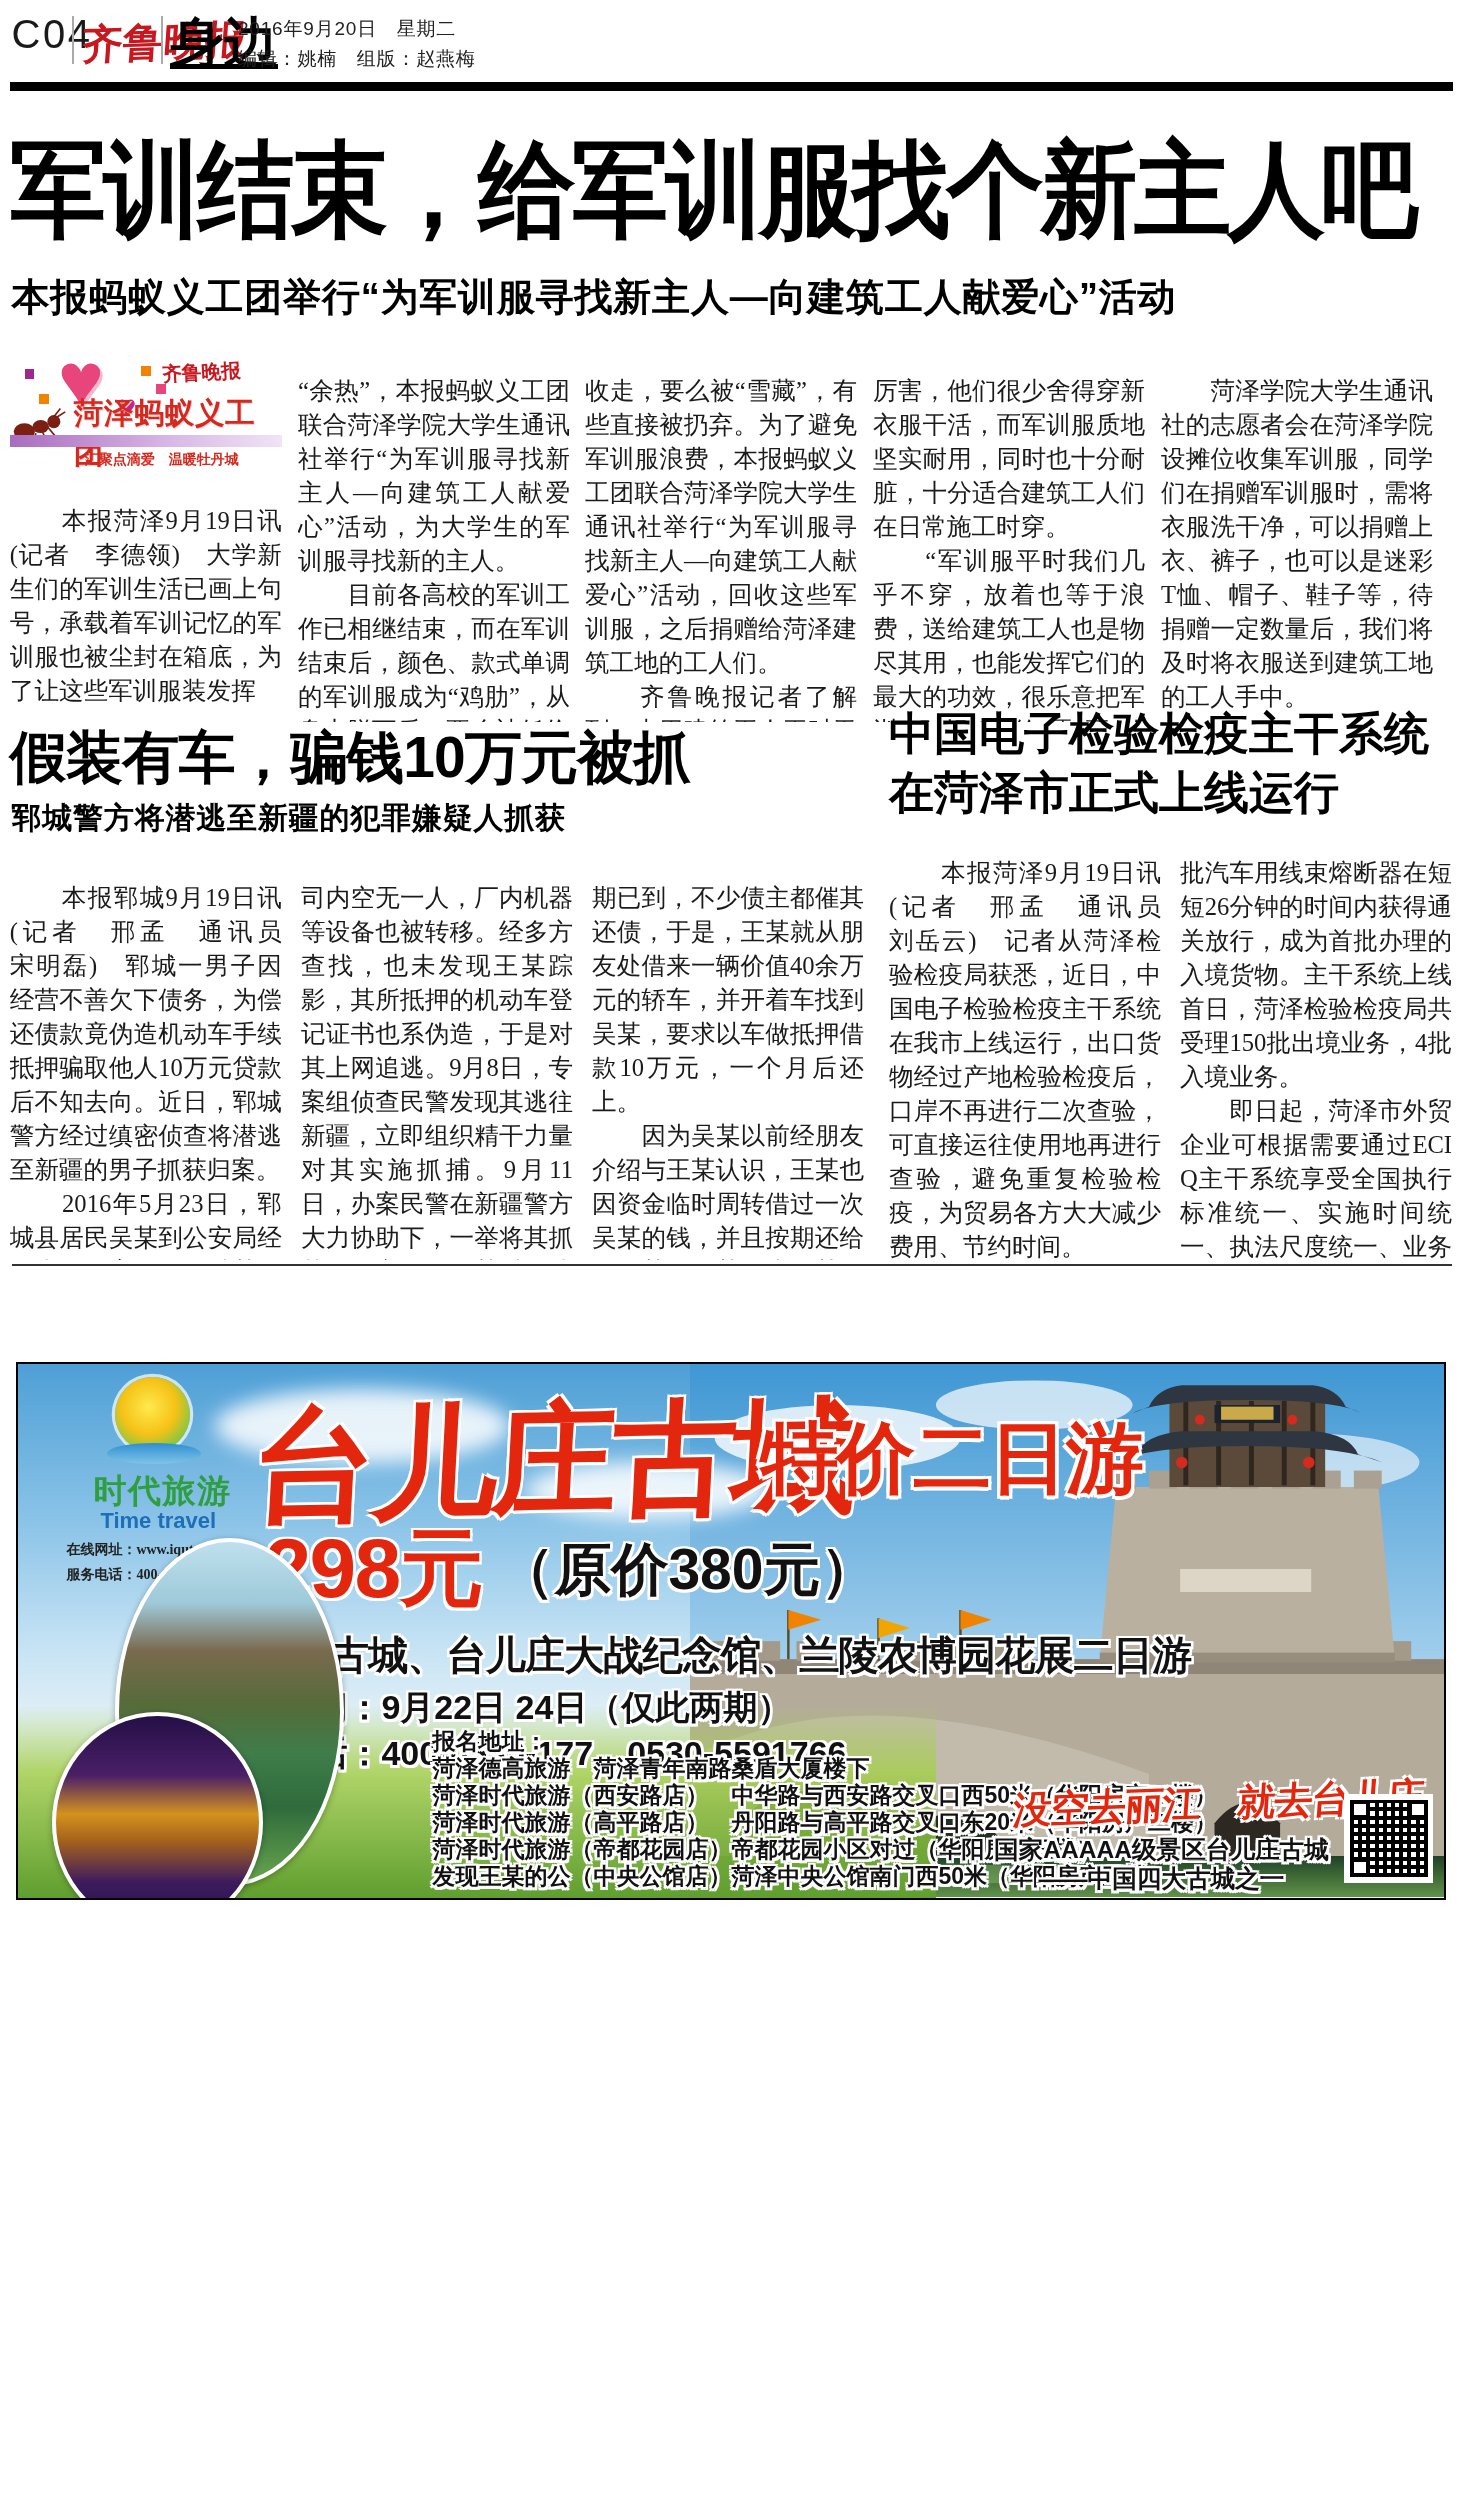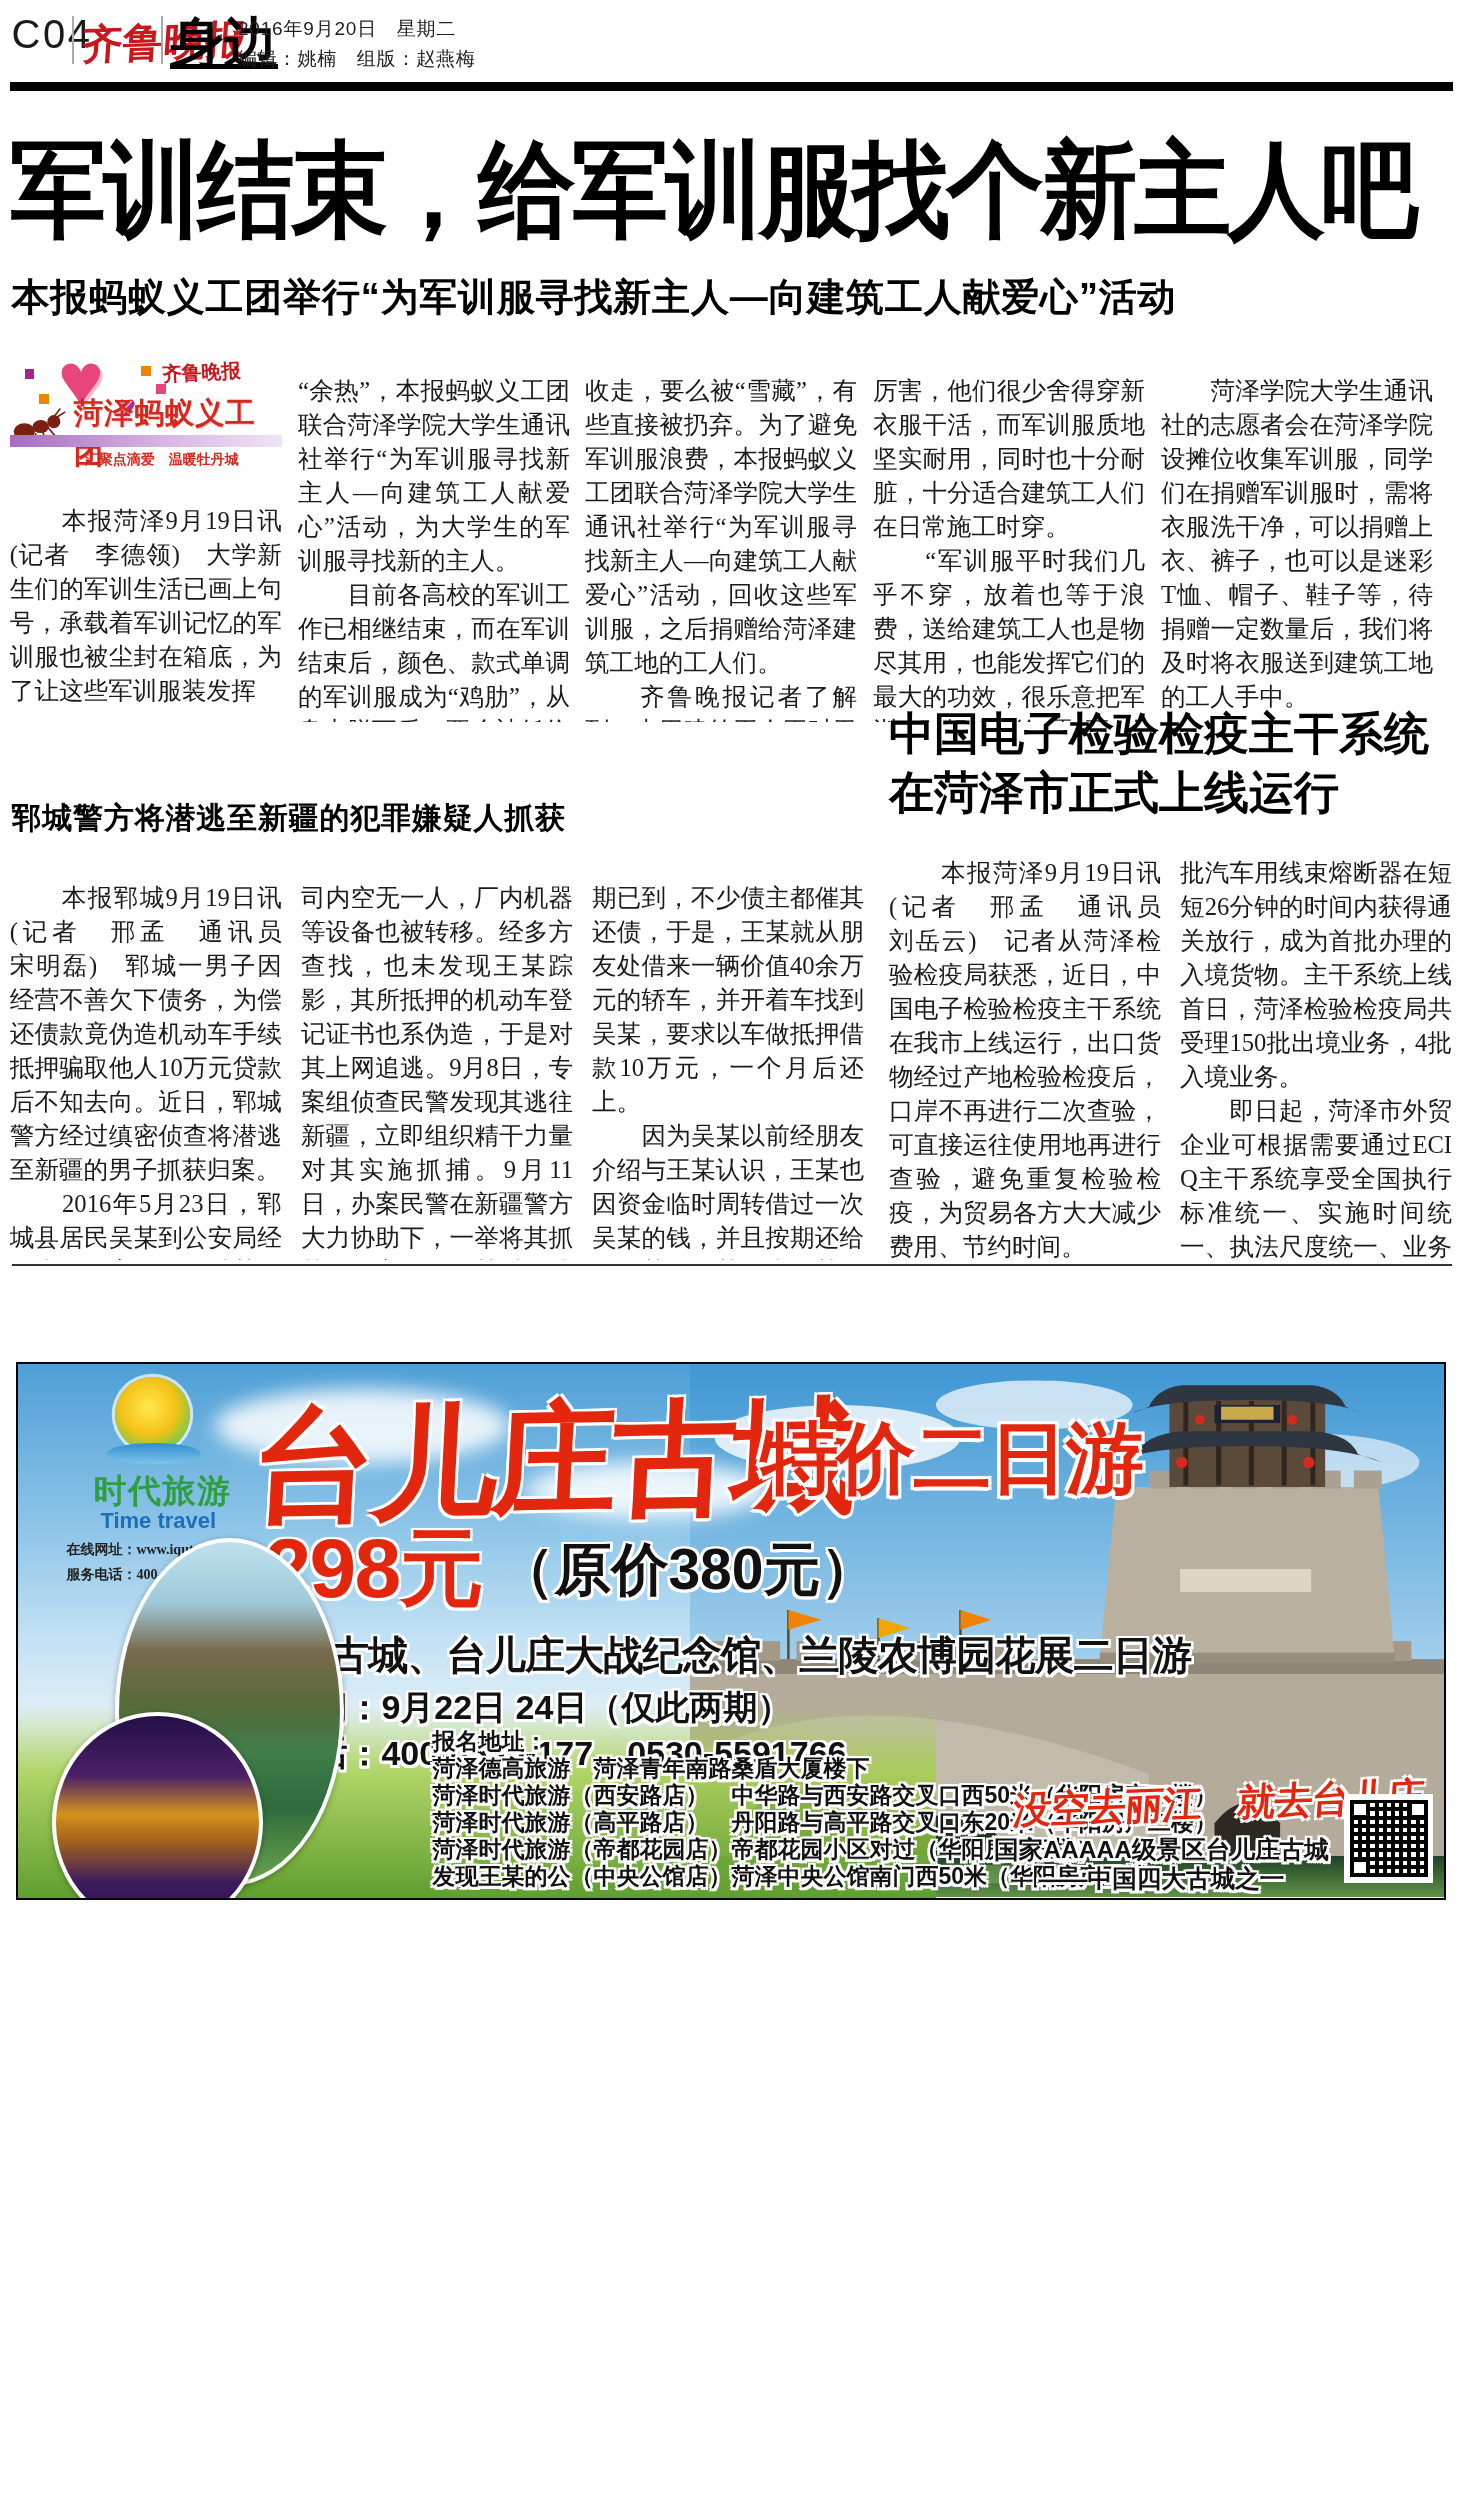--- a/index.html
+++ b/index.html
@@ -124,20 +124,21 @@
 
   <div class="abs txt" style="left:9.8px;top:482px;width:272px;height:216px;">　　本报菏泽9月19日讯(记者　李德领)　大学新生们的军训生活已画上句号，承载着军训记忆的军训服也被尘封在箱底，为了让这些军训服装发挥</div>
   <div class="abs txt" style="left:298px;top:352px;width:272px;height:348px;">“余热”，本报蚂蚁义工团联合菏泽学院大学生通讯社举行“为军训服寻找新主人—向建筑工人献爱心”活动，为大学生的军训服寻找新的主人。
 　　目前各高校的军训工作已相继结束，而在军训结束后，颜色、款式单调的军训服成为“鸡肋”，从身上脱下后，要么被低价</div>
   <div class="abs txt" style="left:585px;top:352px;width:272px;height:348px;">收走，要么被“雪藏”，有些直接被扔弃。为了避免军训服浪费，本报蚂蚁义工团联合菏泽学院大学生通讯社举行“为军训服寻找新主人—向建筑工人献爱心”活动，回收这些军训服，之后捐赠给菏泽建筑工地的工人们。
 　　齐鲁晚报记者了解到，由于建筑工人平时干活磨损衣服很</div>
   <div class="abs txt" style="left:873px;top:352px;width:272px;height:348px;">厉害，他们很少舍得穿新衣服干活，而军训服质地坚实耐用，同时也十分耐脏，十分适合建筑工人们在日常施工时穿。
 　　“军训服平时我们几乎不穿，放着也等于浪费，送给建筑工人也是物尽其用，也能发挥它们的最大的功效，很乐意把军训服捐赠给需要的人。”不少学生表示。</div>
   <div class="abs txt" style="left:1161px;top:352px;width:272px;height:348px;">　　菏泽学院大学生通讯社的志愿者会在菏泽学院设摊位收集军训服，同学们在捐赠军训服时，需将衣服洗干净，可以捐赠上衣、裤子，也可以是迷彩T恤、帽子、鞋子等，待捐赠一定数量后，我们将及时将衣服送到建筑工地的工人手中。</div>
 
+  <div class="abs hl2">假装有车，骗钱10万元被抓</div>
   <div class="abs sub2">郓城警方将潜逃至新疆的犯罪嫌疑人抓获</div>
   <div class="abs txt" style="left:9.8px;top:859px;width:272px;height:379px;">　　本报郓城9月19日讯(记者　邢孟　通讯员　宋明磊)　郓城一男子因经营不善欠下债务，为偿还债款竟伪造机动车手续抵押骗取他人10万元贷款后不知去向。近日，郓城警方经过缜密侦查将潜逃至新疆的男子抓获归案。
 　　2016年5月23日，郓城县居民吴某到公安局经侦大队报案称，郓城某公司经理王某以一轿车机动车登记证书为抵押向其借款10万元，期限为一个月。借款到期后，王某手机关机，下落不明。郓城县公安局经侦大队接报案后，迅速成立专案组。
 　　经过调查，发现王某的公</div>
   <div class="abs txt" style="left:301px;top:859px;width:272px;height:379px;">司内空无一人，厂内机器等设备也被转移。经多方查找，也未发现王某踪影，其所抵押的机动车登记证书也系伪造，于是对其上网追逃。9月8日，专案组侦查民警发现其逃往新疆，立即组织精干力量对其实施抓捕。9月11日，办案民警在新疆警方大力协助下，一举将其抓获。经审讯，王某对伪造机动车登记证书骗取吴某10万元现金一案供认不讳。
 　　据查，王某因公司经营不善，欠下了许多债务。为了偿还债务，王某变卖了厂内机器设备，但仍不能偿还所欠债务。眼看着所欠债务的还款日</div>
   <div class="abs txt" style="left:592px;top:859px;width:272px;height:379px;">期已到，不少债主都催其还债，于是，王某就从朋友处借来一辆价值40余万元的轿车，并开着车找到吴某，要求以车做抵押借款10万元，一个月后还上。
 　　因为吴某以前经朋友介绍与王某认识，王某也因资金临时周转借过一次吴某的钱，并且按期还给了吴某。吴某认为王某很守信用，就让其把该车的机动车登记证书押给他即可，不用押车，王某就找人伪造了该车登记证书交给吴某。在接到吴某所给的10万元现金后，王某自知此次无以偿还，于是潜逃外地。</div>
 
   <div class="abs hl3" style="white-space:pre-wrap;">中国电子检验检疫主干系统

